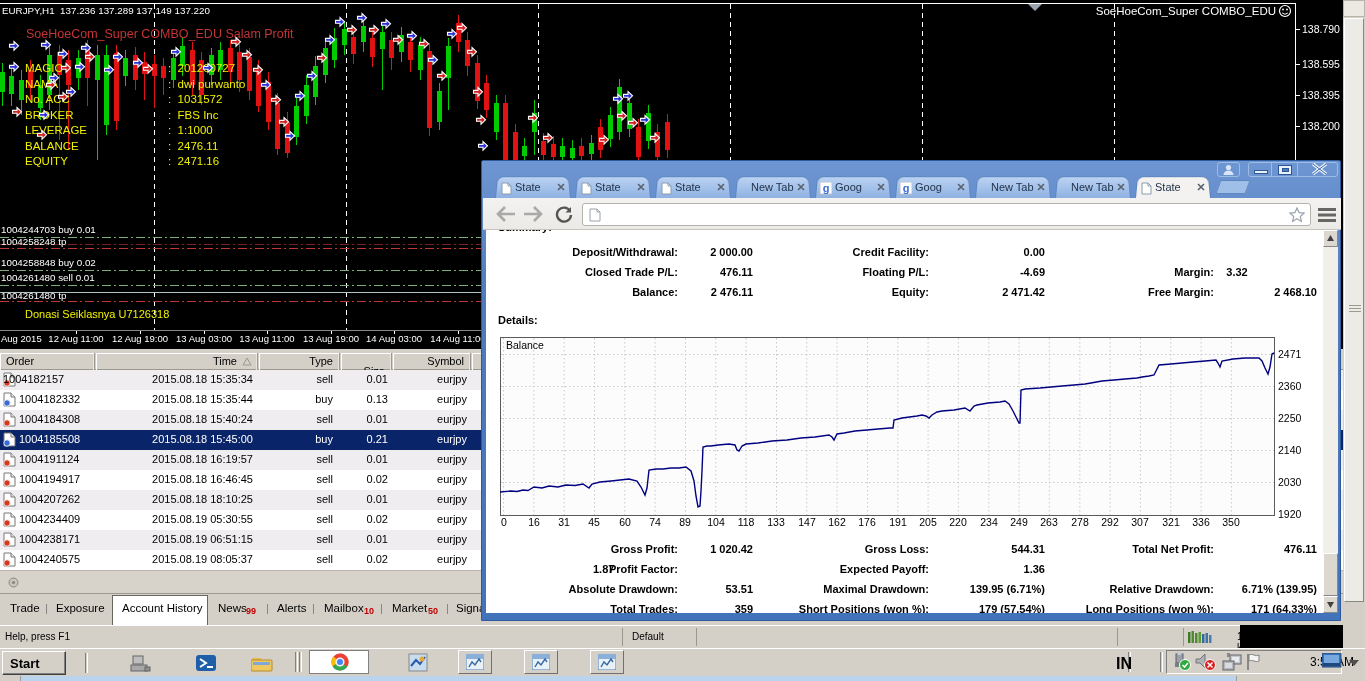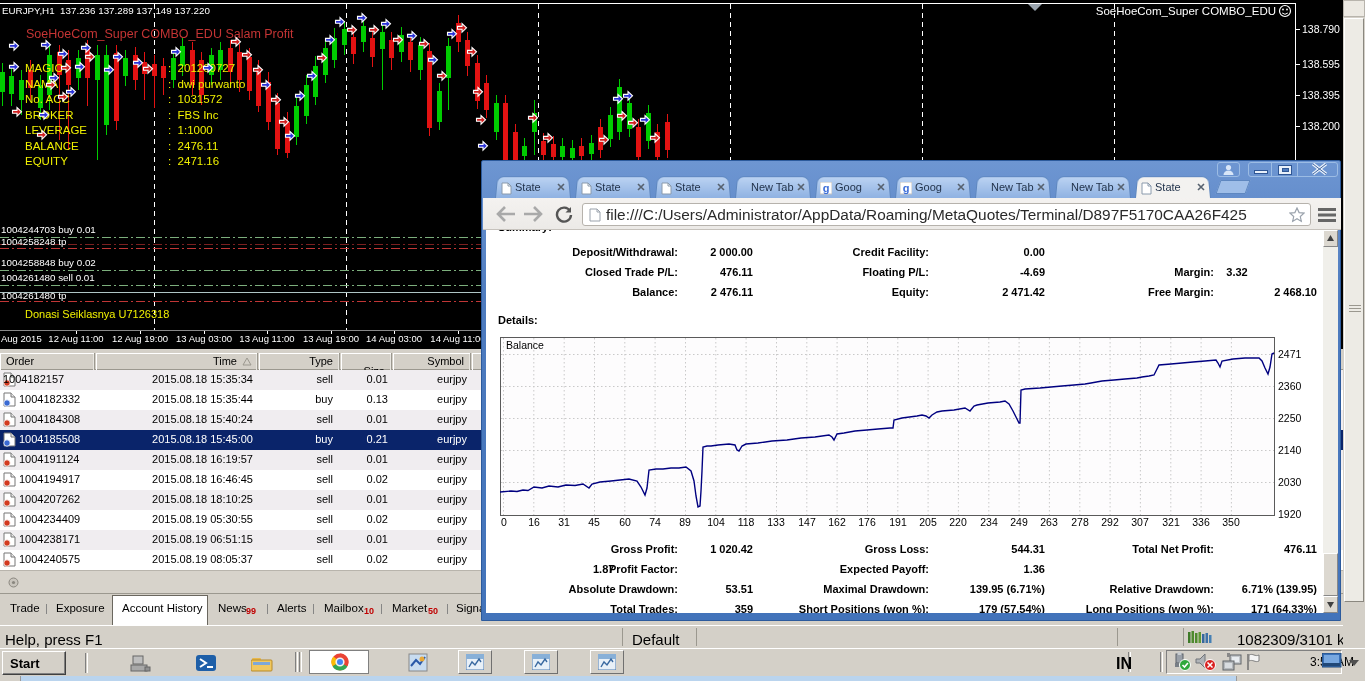--- a/index.html
+++ b/index.html
@@ -447,21 +447,21 @@
  <span class="abs" style="left:312px;top:8px;color:#808080">|</span>
  <span class="abs" style="left:324px;top:8px">Mailbox</span>
     <b class="abs" style="left:364px;top:12px;color:#C00000;font-size:9px">10</b>
  <span class="abs" style="left:380px;top:8px;color:#808080">|</span>
  <span class="abs" style="left:392px;top:8px">Market</span>
     <b class="abs" style="left:428px;top:12px;color:#C00000;font-size:9px">50</b>
  <span class="abs" style="left:446px;top:8px;color:#808080">|</span>
  <span class="abs" style="left:456px;top:8px">Signals</span>
 </div>
 
-<div class="abs" style="left:0;top:625px;width:1365px;height:23px;background:#D4D0C8;border-top:1px solid #fff;font-size:15px">
+<div class="abs" style="left:0;top:625px;width:1240px;height:23px;background:#D4D0C8;border-top:1px solid #fff;font-size:10px">
  <span class="abs" style="left:5px;top:5px">Help, press F1</span>
  <span class="abs" style="left:622px;top:2px;width:1px;height:18px;background:#9B988F"></span>
  <span class="abs" style="left:632px;top:5px">Default</span>
  <span class="abs" style="left:696px;top:2px;width:1px;height:18px;background:#9B988F"></span>
  <span class="abs" style="left:1117px;top:2px;width:1px;height:18px;background:#9B988F"></span>
  <span class="abs" style="left:1183px;top:2px;width:1px;height:18px;background:#9B988F"></span>
  <svg width="26" height="14" style="position:absolute;left:1188px;top:4px">
    <rect x="0" y="2" width="2.5" height="11" fill="#3E7A28"></rect>
       <rect x="3.5" y="1" width="2.5" height="12" fill="#4E8A2E"></rect>
    <rect x="7" y="3" width="2.5" height="10" fill="#4E8A2E"></rect>
@@ -692,21 +692,20 @@
       </svg>
    <svg width="18" height="17" style="position:absolute;left:72px;top:8px">
         <path d="M15,5 A7,7 0 1 0 16,9" stroke="#555" stroke-width="2.4" fill="none"></path>
         <path d="M16,1 L16,6.5 L10.5,6.5 Z" fill="#555"></path>
       </svg>
    <div class="abs" style="left:99px;top:5px;width:729px;height:23px;background:#fff;border:1px solid #B6B2AC;border-radius:3px">
      <svg width="12" height="14" style="position:absolute;left:6px;top:4px">
           <path d="M1,1 h7 l3,3 v9 h-10 z" fill="#fff" stroke="#9AA2AC"></path>
           <path d="M8,1 v3 h3" fill="none" stroke="#9AA2AC"></path>
         </svg>
-     <span style="position:absolute;left:23px;top:2px;font-size:15.4px;color:#2A2A2A;white-space:nowrap">file:///C:/Users/Administrator/AppData/Roaming/MetaQuotes/Terminal/D897F5170CAA26F425</span>
      <svg width="16" height="16" style="position:absolute;right:5px;top:3px">
           <path d="M8,1 l2.1,4.6 4.9,0.5 -3.7,3.4 1,4.9 -4.3,-2.6 -4.3,2.6 1,-4.9 -3.7,-3.4 4.9,-0.5 z" fill="none" stroke="#9AA2AC" stroke-width="1.2"></path>
         </svg>
    </div>
    <svg width="18" height="14" style="position:absolute;left:835px;top:10px">
         <rect y="0" width="18" height="3" fill="#666"></rect>
         <rect y="5.5" width="18" height="3" fill="#666"></rect>
         <rect y="11" width="18" height="3" fill="#666"></rect>
       </svg>
  </div>

